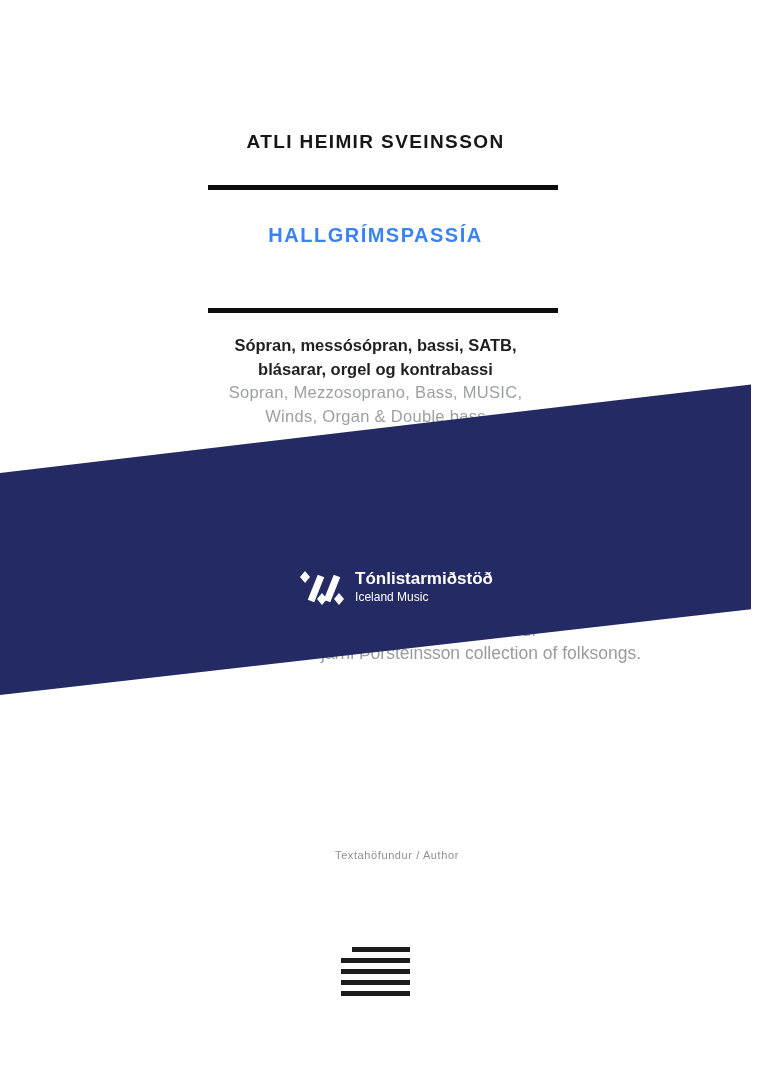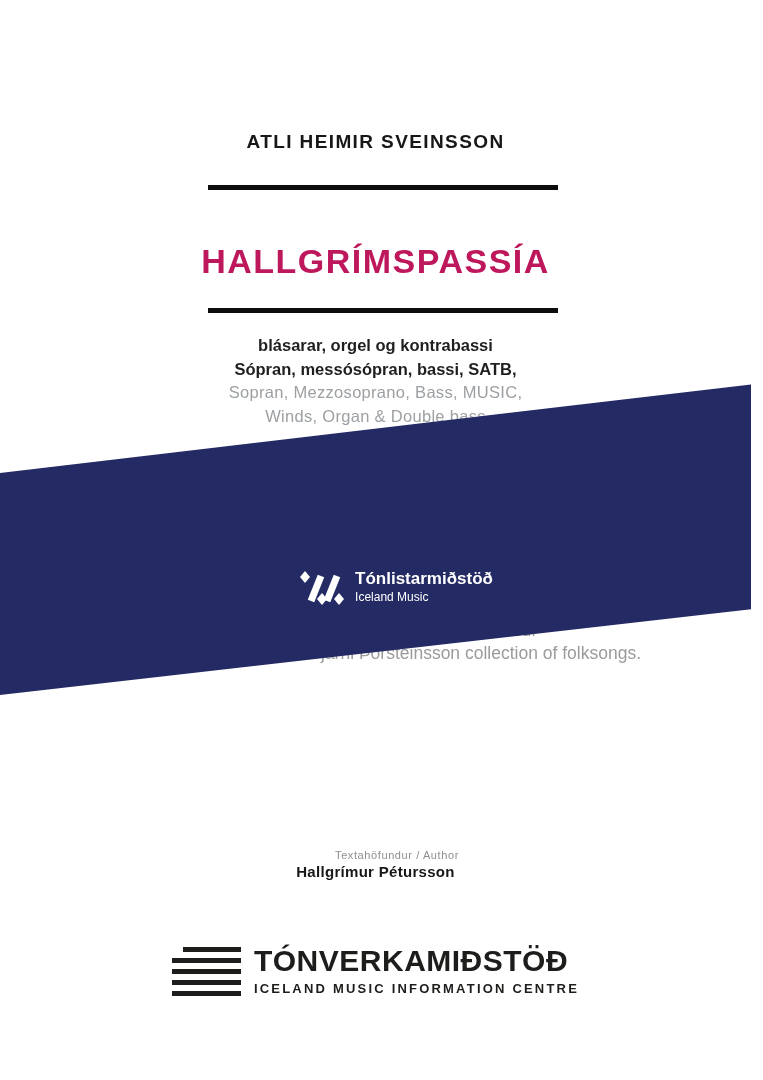--- a/index.html
+++ b/index.html
@@ -17,23 +17,23 @@
     font-size:19px;font-weight:bold;letter-spacing:1.4px;
     color:#171717;
   }
   .rule{
     position:absolute;left:208px;width:350px;height:5px;
     background:#0d0d0d;
   }
   .rule-top{top:185px;}
   .rule-bottom{top:308px;}
   .main-title{
-    top:242px;
-    font-size:34px;font-weight:bold;letter-spacing:1.5px;
-    color:#be185d;
+    top:224px;
+    font-size:20px;font-weight:bold;letter-spacing:1.5px;
+    color:#3b82f6;
   }
   .inst{
     top:334px;
     line-height:23.5px;font-size:16.5px;
   }
   .inst .is-line{font-weight:bold;color:#1f1f1f;}
   .inst .en-line{color:#9da0a3;font-weight:normal;letter-spacing:0.3px;}
   
   .fragment{
     position:absolute;
@@ -93,22 +93,22 @@
 
   <div class="centered composer">ATLI HEIMIR SVEINSSON</div>
 
   <div class="rule rule-top"></div>
 
   <div class="centered main-title">HALLGRÍMSPASSÍA</div>
 
   <div class="rule rule-bottom"></div>
 
   <div class="centered inst">
+    <div class="is-line">Sópran, messósópran, bassi, SATB,</div>
     <div class="is-line">blásarar, orgel og kontrabassi</div>
-    <div class="is-line">Sópran, messósópran, bassi, SATB,</div>
     <div class="en-line">Sopran, Mezzosoprano, Bass, MUSIC,</div>
     <div class="en-line">Winds, Organ &amp; Double bass</div>
   </div>
 
   <div class="fragment fragment-1">mposed.</div>
   <div class="fragment fragment-2">jarni Þorsteinsson collection of folksongs.</div>
 
   <svg class="banner-svg" viewBox="0 0 763 1080">
     <polygon points="0,473 763,383 763,608 0,695" fill="#242a63"></polygon>
   </svg>
@@ -124,29 +124,24 @@
       <line x1="31" y1="34" x2="41" y2="9" stroke="#ffffff" stroke-width="7"></line>
       <polygon points="43,26 48,32 43,38 38,32" fill="#ffffff"></polygon>
     </svg>
     <div class="banner-logo-text">
       <div class="banner-logo-name">Tónlistarmiðstöð</div>
       <div class="banner-logo-sub">Iceland Music</div>
     </div>
   </div>
 
   <div class="centered author-label">Textahöfundur / Author</div>
-  <div class="centered author-name">Hallgrímur Pétursson</div>
 
   <div class="publisher">
     <svg width="69" height="50" viewBox="0 0 69 50" style="margin-top:3px;">
       <rect x="11" y="0" width="58" height="5" fill="#1d1d1b"></rect>
       <rect x="0" y="11" width="69" height="5" fill="#1d1d1b"></rect>
       <rect x="0" y="22" width="69" height="5" fill="#1d1d1b"></rect>
       <rect x="0" y="33" width="69" height="5" fill="#1d1d1b"></rect>
       <rect x="0" y="44" width="69" height="5" fill="#1d1d1b"></rect>
     </svg>
-    <div class="publisher-text">
-      <div class="publisher-name">TÓNVERKAMIÐSTÖÐ</div>
-      <div class="publisher-sub">ICELAND MUSIC INFORMATION CENTRE</div>
-    </div>
   </div>
 
 </div>
 
 </body></html>

